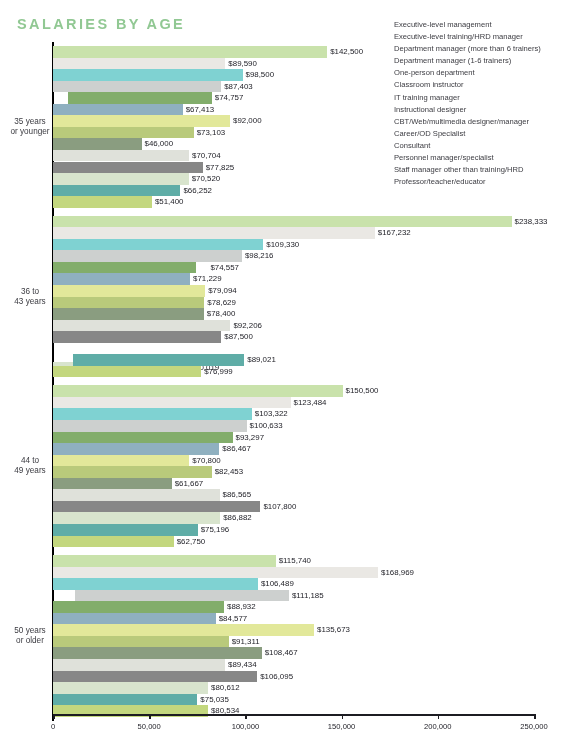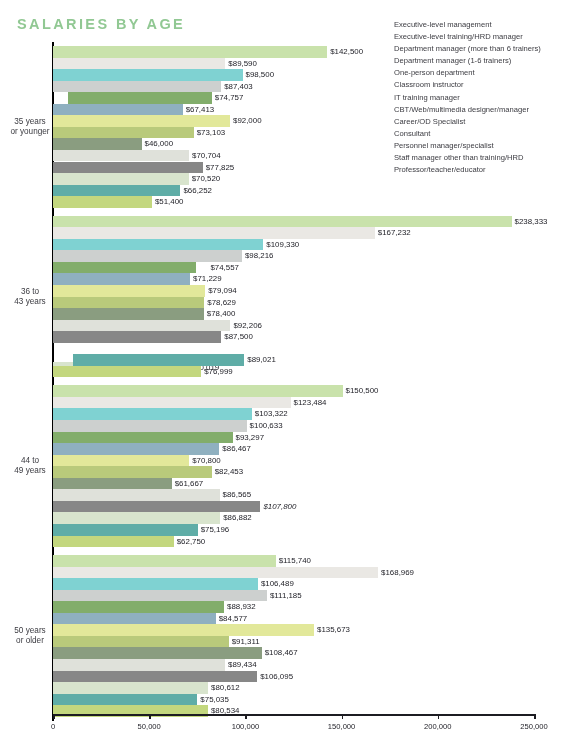--- a/index.html
+++ b/index.html
@@ -159,20 +159,24 @@
       </div>
       <div class="legend-item">
         <div class="legend-swatch" style="background: rgb(143, 176, 192);"></div>
         <div class="legend-label">Classroom instructor</div>
       </div>
       <div class="legend-item">
         <div class="legend-swatch" style="background: rgb(226, 232, 154);"></div>
         <div class="legend-label">IT training manager</div>
       </div>
       <div class="legend-item">
+        <div class="legend-swatch" style="background: rgb(185, 202, 123);"></div>
+        <div class="legend-label">Instructional designer</div>
+      </div>
+      <div class="legend-item">
         <div class="legend-swatch" style="background: rgb(138, 157, 128);"></div>
         <div class="legend-label">CBT/Web/multimedia designer/manager</div>
       </div>
       <div class="legend-item">
         <div class="legend-swatch" style="background: rgb(223, 225, 218);"></div>
         <div class="legend-label">Career/OD Specialist</div>
       </div>
       <div class="legend-item">
         <div class="legend-swatch" style="background: rgb(135, 135, 135);"></div>
         <div class="legend-label">Consultant</div>
@@ -355,21 +359,21 @@
           <div class="bar-value">$82,453</div>
         </div>
         <div class="bar-row" style="top: 92.4px;">
           <div class="bar" style="width: 118.647px; background: rgb(138, 157, 128);"></div>
           <div class="bar-value">$61,667</div>
         </div>
         <div class="bar-row" style="top: 103.95px;">
           <div class="bar" style="width: 166.551px; background: rgb(223, 225, 218);"></div>
           <div class="bar-value">$86,565</div>
         </div>
-        <div class="bar-row" style="top: 115.5px; font-style: italic;">
+        <div class="bar-row" style="top: 115.5px;">
           <div class="bar" style="width: 207.407px; background: rgb(135, 135, 135);"></div>
           <div class="bar-value">$107,800</div>
         </div>
         <div class="bar-row" style="top: 127.05px;">
           <div class="bar" style="width: 167.161px; background: rgb(216, 228, 205);"></div>
           <div class="bar-value">$86,882</div>
         </div>
         <div class="bar-row" style="top: 138.6px;">
           <div class="bar" style="width: 144.677px; background: rgb(95, 173, 167);"></div>
           <div class="bar-value">$75,196</div>
@@ -389,21 +393,21 @@
           <div class="bar-value">$115,740</div>
         </div>
         <div class="bar-row" style="top: 11.55px;">
           <div class="bar" style="width: 325.096px; background: rgb(234, 232, 228);"></div>
           <div class="bar-value">$168,969</div>
         </div>
         <div class="bar-row" style="top: 23.1px;">
           <div class="bar" style="width: 204.885px; background: rgb(127, 210, 210);"></div>
           <div class="bar-value">$106,489</div>
         </div>
-        <div class="bar-row" style="top: 34.65px;">
+        <div class="bar-row" style="top: 34.65px; padding-left: 22px;">
           <div class="bar" style="width: 213.92px; background: rgb(205, 208, 207);"></div>
           <div class="bar-value">$111,185</div>
         </div>
         <div class="bar-row" style="top: 46.2px;">
           <div class="bar" style="width: 171.105px; background: rgb(130, 173, 107);"></div>
           <div class="bar-value">$88,932</div>
         </div>
         <div class="bar-row" style="top: 57.75px;">
           <div class="bar" style="width: 162.726px; background: rgb(143, 176, 192);"></div>
           <div class="bar-value">$84,577</div>

